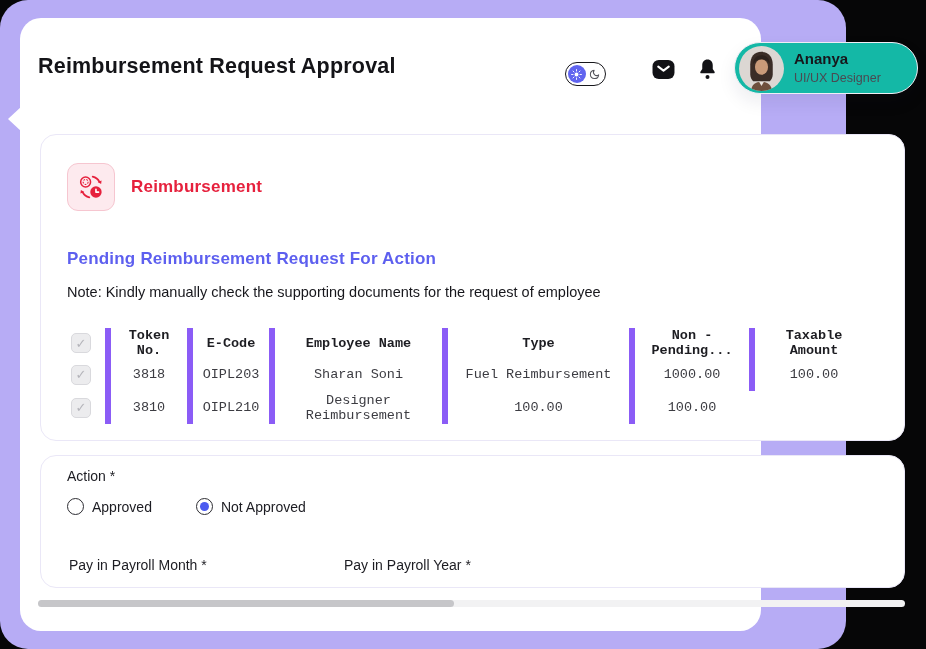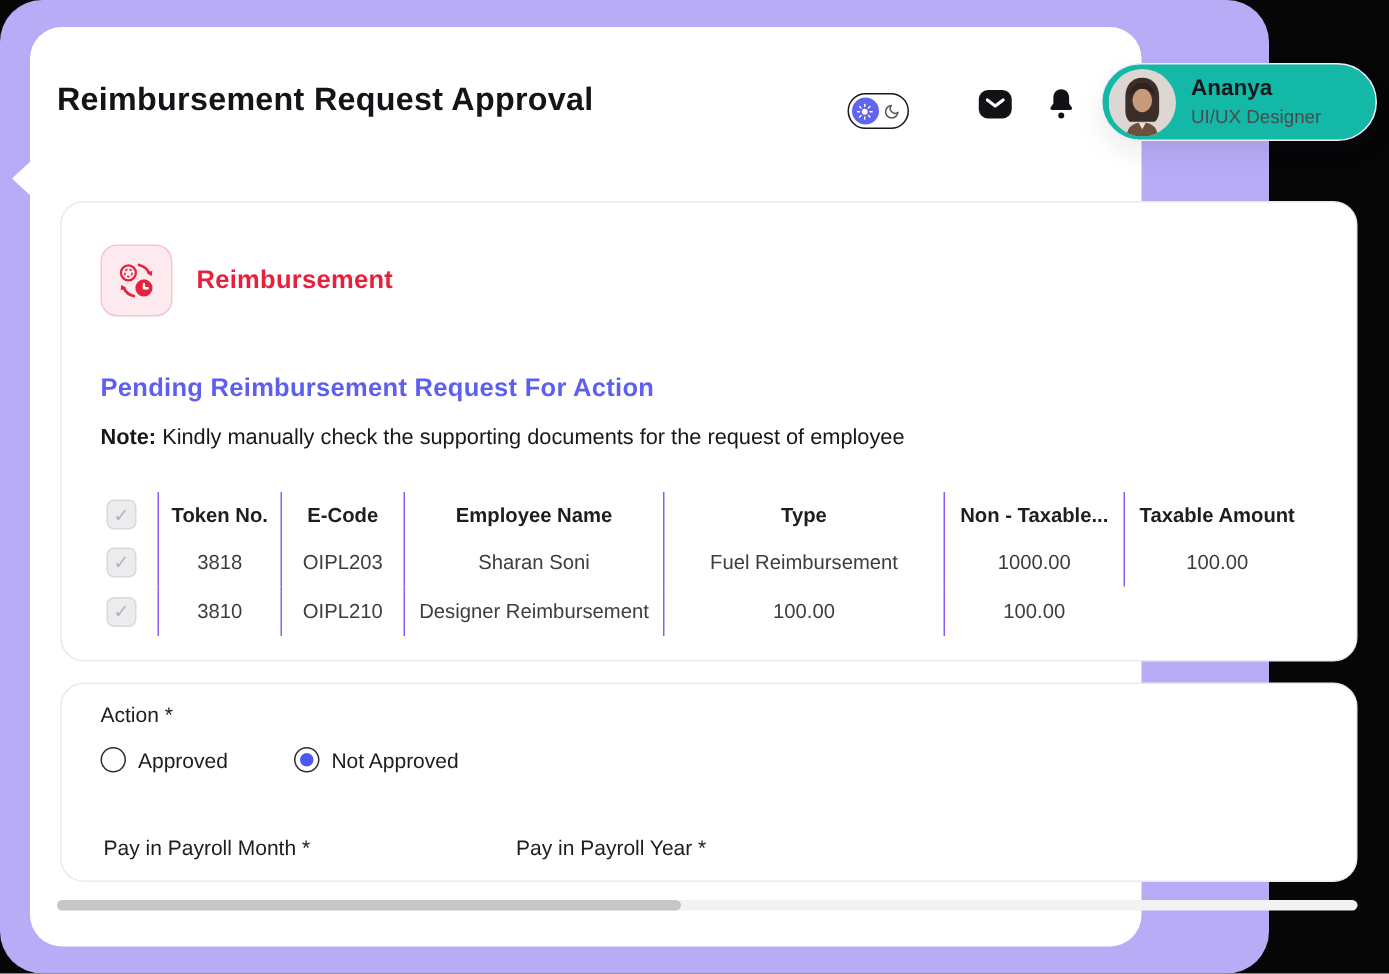--- a/index.html
+++ b/index.html
@@ -61,32 +61,32 @@
   .module-iconbox {
     width:48px; height:48px; border-radius:11px;
     background:#fdeaee; border:1px solid #f6c6d0;
     display:flex; align-items:center; justify-content:center;
   }
   .module-label { font-size:17px; font-weight:700; color:#e6213d; letter-spacing:.2px; }
   .section-title {
     margin-top:38px; font-size:17px; font-weight:700; color:#5d5fef; letter-spacing:.2px;
   }
   .note-line { margin-top:15px; font-size:14.5px; color:#17171c; }
-  .note-line b { font-weight:700; }
+  .note-line b { font-weight:400; }
   
   .table { margin:28px 0 0 -10px; width:816px; }
   .t-row { display:grid; grid-template-columns:48px 82px 82px 173px 187px 120px 124px; }
   .t-head { height:30px; }
   .t-body .t-row { height:33px; }
   .t-cell {
     display:flex; align-items:center; justify-content:center;
     font-size:13.5px; color:#3c3c42; text-align:center; padding:0 4px;
   }
   .t-head .t-cell { font-weight:700; color:#1d1d22; }
-  .sep { border-left:1px solid #8b5cf6; }
+  .sep { border-left:6px solid #8b5cf6;font-family:Liberation Mono, monospace; }
   .cb {
     width:20px; height:20px; border-radius:5px;
     background:#ececee; border:1px solid #d9d9dd;
     display:flex; align-items:center; justify-content:center; cursor:pointer;
   }
   .cb .check { color:#b4b4ba; font-size:13px; font-weight:700; line-height:1; }
   
   .action-label { font-size:14px; color:#1c1c22; }
   .radio-row { display:flex; align-items:center; gap:44px; margin-top:14px; }
   .radio-opt { display:flex; align-items:center; gap:8px; cursor:pointer; }
@@ -198,21 +198,21 @@
       <div class="t-row t-head">
         <div class="t-cell">
           <span class="cb">
               <span class="check">✓</span>
             </span>
         </div>
         <div class="t-cell sep">Token No.</div>
         <div class="t-cell sep">E-Code</div>
         <div class="t-cell sep">Employee Name</div>
         <div class="t-cell sep">Type</div>
-        <div class="t-cell sep">Non - Taxable...</div>
+        <div class="t-cell sep">Non - Pending...</div>
         <div class="t-cell sep">Taxable Amount</div>
       </div>
       <div class="t-body">
           <div class="t-row">
             <div class="t-cell">
               <span class="cb">
                 <span class="check">✓</span>
               </span>
             </div>
             <div class="t-cell sep">3818</div>

